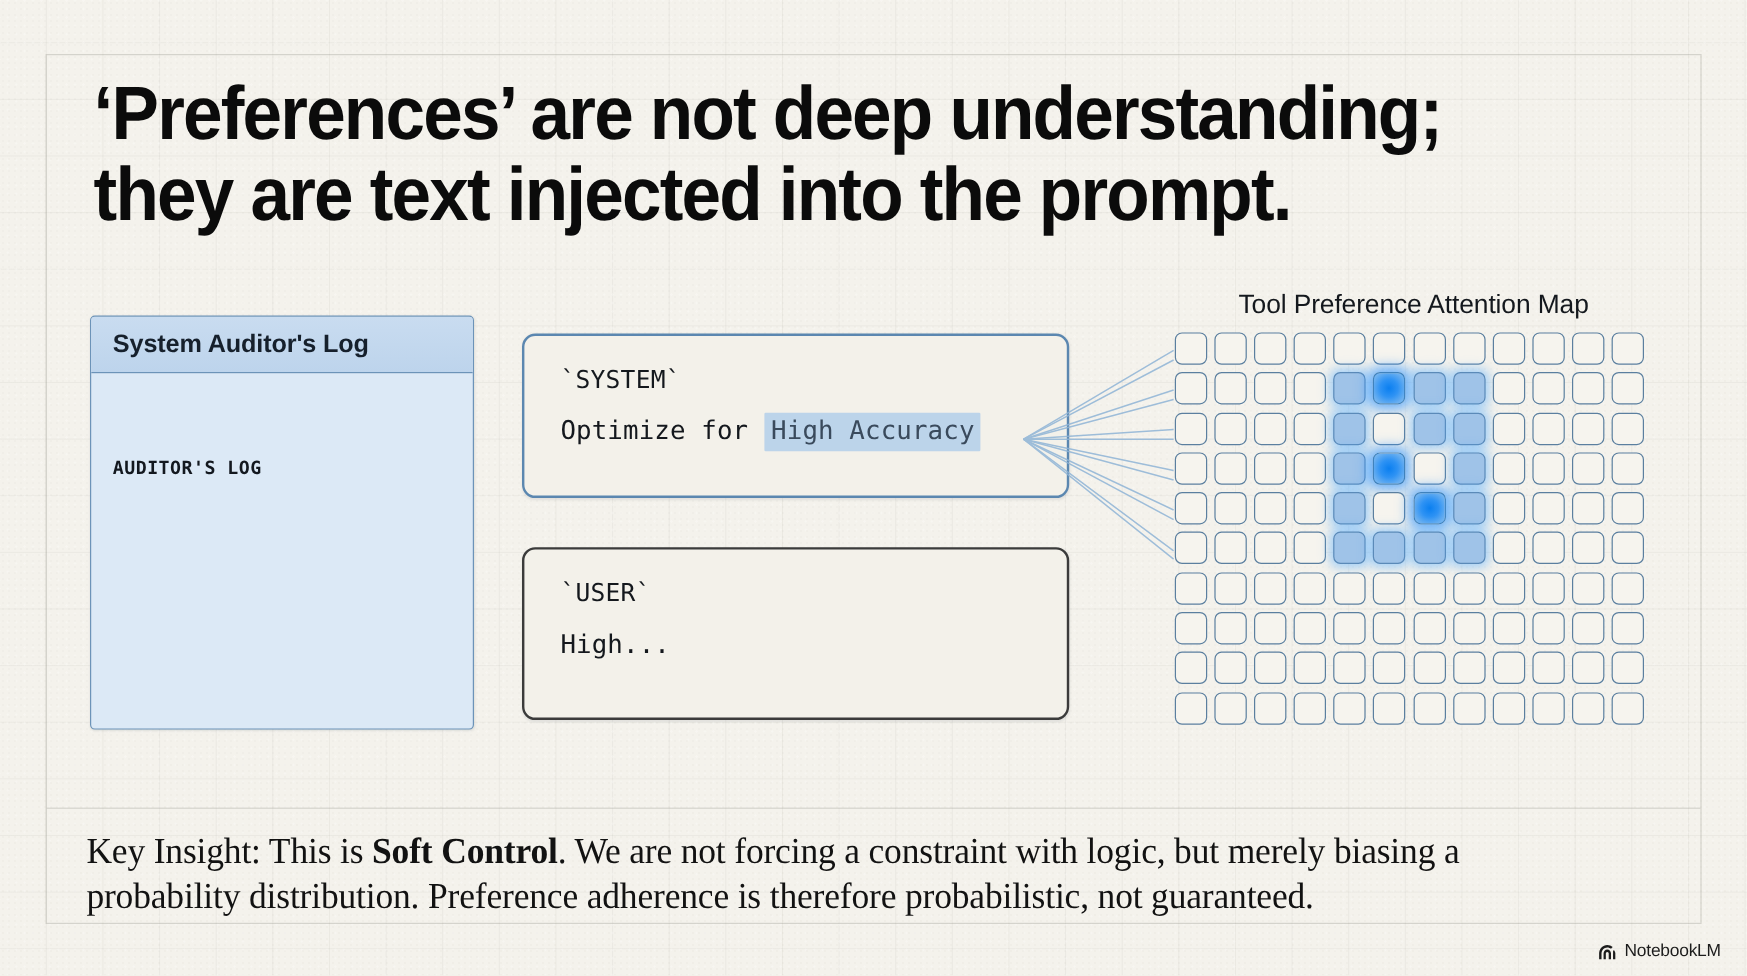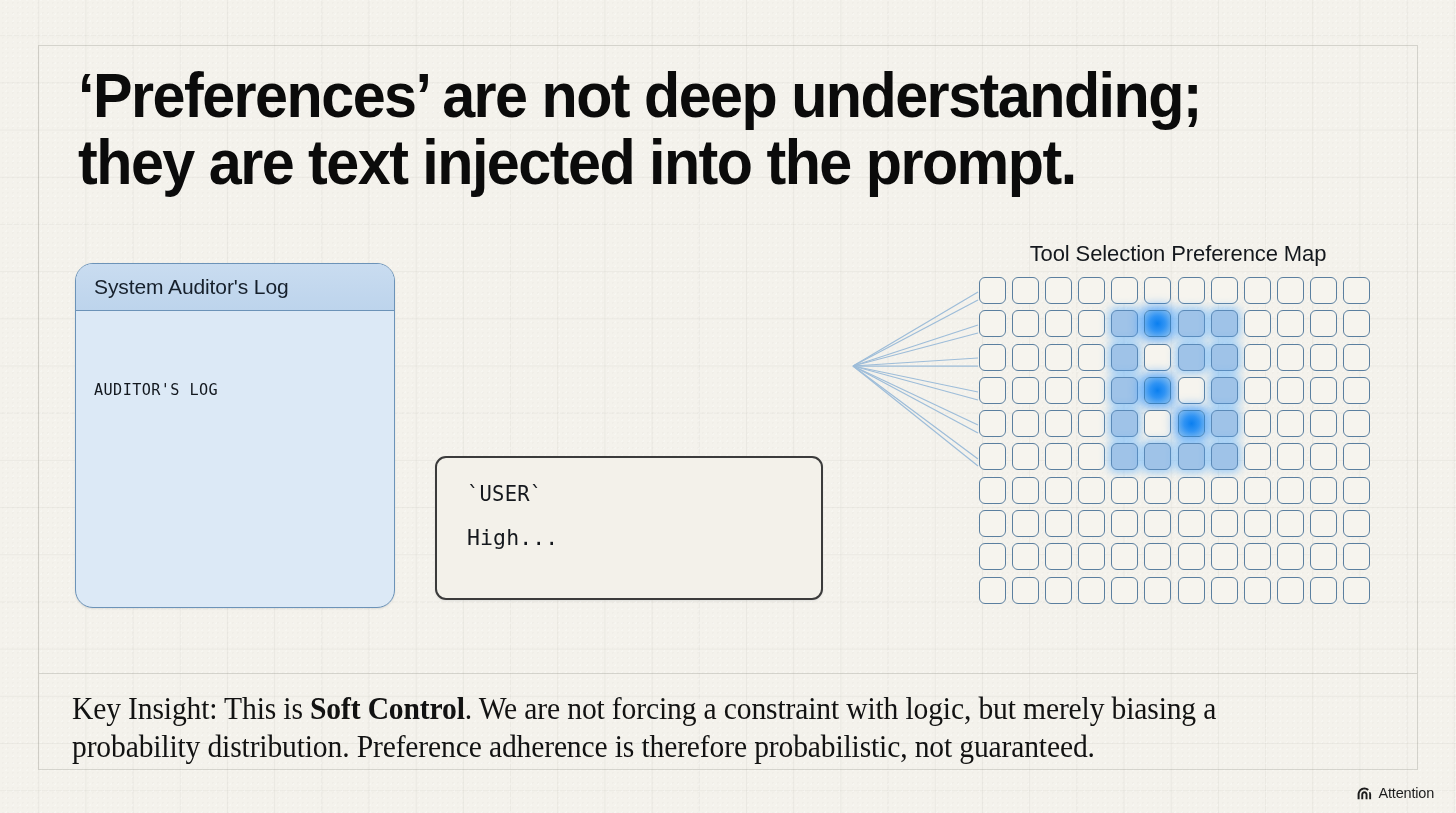--- a/index.html
+++ b/index.html
@@ -67,25 +67,26 @@
     transform-origin: left top;
     white-space: pre-line;
   }
 
   
   #log-card {
     position: absolute;
     left: 75px; top: 263px;
     width: 320px; height: 345px;
     border: 1.6px solid #6c93b8;
-    border-radius: 18px;
+    border-radius: 4px;
     background: #dce9f6;
     box-sizing: border-box;
     overflow: hidden;
     box-shadow: 0 1px 2px rgba(60,70,90,0.12);
+    font-weight: bold;
   }
   #log-header {
     height: 47px;
     box-sizing: border-box;
     background: linear-gradient(to bottom, #c9dcf0 0%, #bdd4ec 100%);
     border-bottom: 1.6px solid #6c93b8;
     display: flex;
     align-items: center;
     padding: 0 0 0 18px;
   }
@@ -115,21 +116,21 @@
     font-family: "DejaVu Sans Mono", "Liberation Mono", monospace;
   }
   #system-box {
     left: 435px; top: 278px;
     width: 456px; height: 137px;
     border: 2.4px solid #5b87b0;
     box-shadow: 0 1px 2px rgba(60,70,90,0.10);
   }
   #user-box {
     left: 435px; top: 456px;
-    width: 388px; height: 144px;
+    width: 456px; height: 144px;
     border: 2.4px solid #3b3b3b;
     box-shadow: 0 1px 2px rgba(60,70,90,0.10);
   }
   .prompt-role {
     font-size: 20.5px;
     color: #14181d;
     letter-spacing: 0.2px;
   }
   .prompt-line {
     margin-top: 19px;
@@ -238,20 +239,26 @@
 
   <div id="log-card">
     <div id="log-header">
       <span id="log-header-title">System Auditor's Log</span>
     </div>
     <div id="log-body">
       <div id="log-title-line">AUDITOR'S LOG</div>
     </div>
   </div>
 
+  <div class="prompt-box" id="system-box">
+    <div class="prompt-role">`SYSTEM`</div>
+    <div class="prompt-line">
+      <span>Optimize for </span><span id="highlight-token">High Accuracy</span>
+    </div>
+  </div>
 
   <div class="prompt-box" id="user-box">
     <div class="prompt-role">`USER`</div>
     <div class="prompt-line">High...</div>
   </div>
 
   <svg id="fan" viewBox="0 0 1456 813">
     <g stroke="#8fb4d6" stroke-width="1.25" fill="none" opacity="0.85">
       <path d="M853,366 L978,292"></path>
       <path d="M853,366 L978,300"></path>
@@ -261,21 +268,21 @@
       <path d="M853,366 L978,366"></path>
       <path d="M853,366 L978,392"></path>
       <path d="M853,366 L978,400"></path>
       <path d="M853,366 L978,425"></path>
       <path d="M853,366 L978,433"></path>
       <path d="M853,366 L978,459"></path>
       <path d="M853,366 L978,466"></path>
     </g>
   </svg>
 
-  <div id="map-title">Tool Selection Preference Map</div>
+  <div id="map-title">Tool Preference Attention Map</div>
   <div id="grid">
       <div class="cell"></div>
       <div class="cell"></div>
       <div class="cell"></div>
       <div class="cell"></div>
       <div class="cell"></div>
       <div class="cell"></div>
       <div class="cell"></div>
       <div class="cell"></div>
       <div class="cell"></div>
@@ -396,16 +403,16 @@
   <div id="key-insight">
     <span>Key Insight: This is </span><b>Soft Control</b><span>. We are not forcing a constraint with logic, but merely biasing a probability distribution. Preference adherence is therefore probabilistic, not guaranteed.</span>
   </div>
 
   <div id="brand">
     <svg width="17" height="15" viewBox="0 0 17 15">
       <path d="M8.4 1.4 C4.6 1.4 1.6 4.6 1.6 8.6 L1.6 13.3 L3.6 13.3 L3.6 8.6 C3.6 5.8 5.7 3.5 8.4 3.5 C9.6 3.5 10.7 4.0 11.5 4.7 L12.9 3.2 C11.7 2.1 10.1 1.4 8.4 1.4 Z" fill="#1c1c1c"></path>
       <path d="M8.4 5.3 C6.6 5.3 5.3 6.8 5.3 8.6 L5.3 13.3 L7.2 13.3 L7.2 8.6 C7.2 7.9 7.7 7.3 8.4 7.3 C9.1 7.3 9.6 7.9 9.6 8.6 L9.6 13.3 L11.5 13.3 L11.5 8.6 C11.5 6.8 10.2 5.3 8.4 5.3 Z" fill="#1c1c1c"></path>
       <path d="M13.2 6.0 L13.2 13.3 L15.1 13.3 L15.1 8.6 C15.1 7.7 14.8 6.8 14.3 6.0 Z" fill="#1c1c1c"></path>
     </svg>
-    <span id="brand-name">Attention</span>
+    <span id="brand-name">NotebookLM</span>
   </div>
 
 </div>
 
 </body></html>

